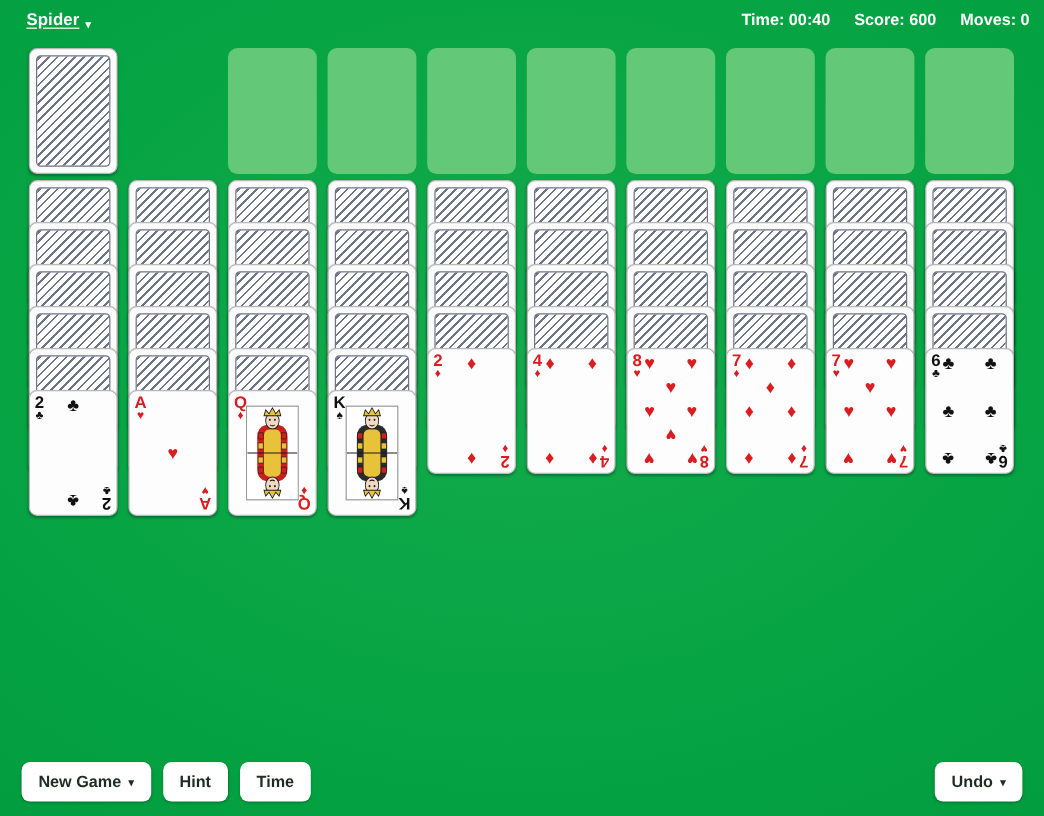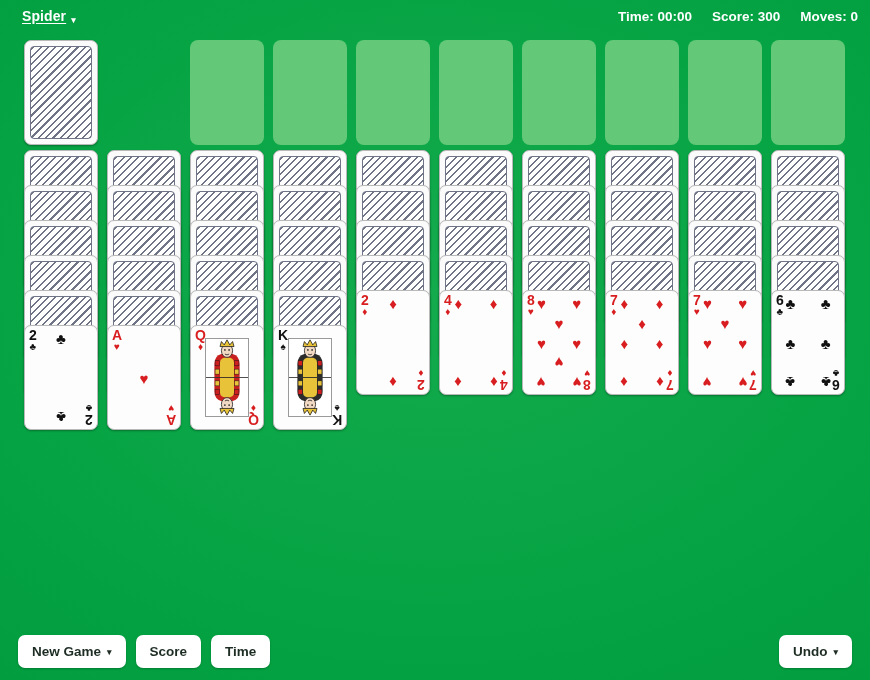--- a/index.html
+++ b/index.html
@@ -129,22 +129,22 @@
 </style>
 </head>
 <body>
 
 <div id="topbar">
   <div id="game-menu">
     <span class="gm-label">Spider</span>
     <span class="caret">▾</span>
   </div>
   <div id="status">
-    <span>Time: 00:00</span>
-    <span>Score: 300</span>
+    <span>Time: 00:40</span>
+    <span>Score: 600</span>
     <span>Moves: 0</span>
   </div>
 </div>
 
 <div id="playfield">
   <div class="slot-row" id="top-row">
       <div class="card back" style="left: 24px; top: 0px;">
         <div class="hatch"></div>
       </div>
       <div class="slot" style="left: 190px; top: 0px;"></div>
@@ -559,21 +559,21 @@
     </div>
 </div>
 
 <div id="toolbar">
   <div class="btn-group">
     <button class="btn">
       <span>New Game</span>
       <span class="caret">▾</span>
     </button>
     <button class="btn">
-      <span>Score</span>
+      <span>Hint</span>
     </button>
     <button class="btn">
       <span>Time</span>
     </button>
   </div>
   <div class="btn-group">
     <button class="btn">
       <span>Undo</span>
       <span class="caret">▾</span>
     </button>

